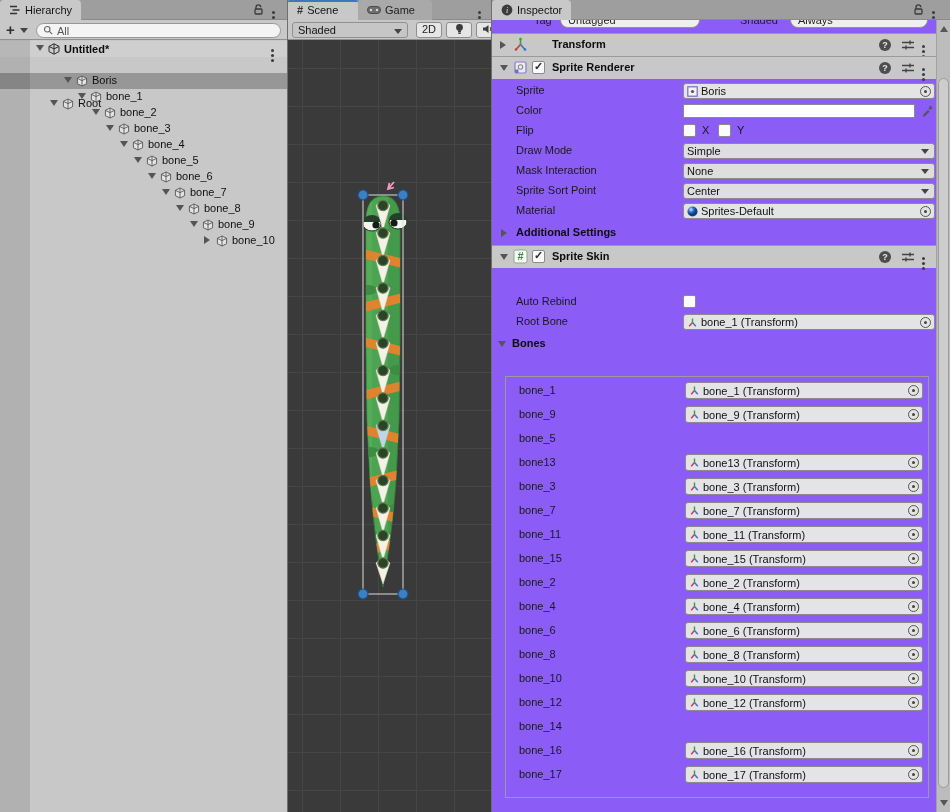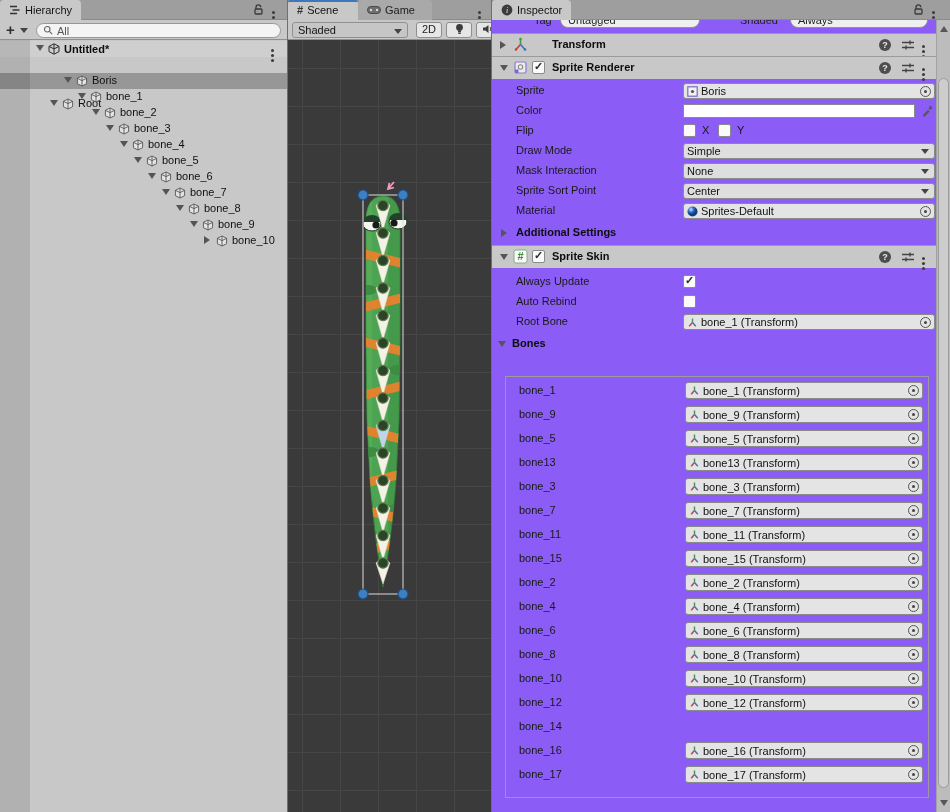--- a/index.html
+++ b/index.html
@@ -531,24 +531,20 @@
               <circle cx="7" cy="7" r="6" fill="#4d4d4d"></circle>
               <text x="7" y="10.2" text-anchor="middle" font-size="9" font-weight="bold" fill="#e9e9e9" font-family="Liberation Sans, sans-serif">?</text>
             </svg></span>
         <span class="hicon" style="left:409px;"><svg width="14" height="14" viewBox="0 0 14 14" stroke="#444" stroke-width="1.4">
               <path d="M1 4.5h12M1 9.5h12"></path>
               <path d="M9 2.5v4M5 7.5v4"></path>
             </svg></span>
         <span class="kebab-wrap" style="left:430px; top:4px;"><span class="kebab"></span></span>
       </div>
 
-      <div class="irow" style="top:253px;">
-        <span class="lbl">Always Update</span>
-        <span class="checkbox checked" style="left:191px; top:2px;"></span>
-      </div>
       <div class="irow" style="top:273px;">
         <span class="lbl">Auto Rebind</span>
         <span class="checkbox" style="left:191px; top:2px;"></span>
       </div>
       <div class="irow" style="top:293px;">
         <span class="lbl">Root Bone</span>
         <div class="field">
           <svg width="11" height="11" viewBox="0 0 11 11">
               <path d="M5.5 5.5V1.5" stroke="#3aa13a" stroke-width="1.4"></path>
               <path d="M5.5 5.5 2.2 9.2" stroke="#cc3b3b" stroke-width="1.4"></path>
@@ -584,29 +580,20 @@
                   <path d="M5.5 5.5V1.5" stroke="#3aa13a" stroke-width="1.4"></path>
                   <path d="M5.5 5.5 2.2 9.2" stroke="#cc3b3b" stroke-width="1.4"></path>
                   <path d="M5.5 5.5 8.8 9.2" stroke="#3b6fcc" stroke-width="1.4"></path>
                 </svg>
       <span class="oftext">bone_9 (Transform)</span>
       <span class="picker"></span>
     </div>
   </div>
             <div class="bone-row" style="top: 53px;">
     <span class="bone-label">bone_5</span>
-    <div class="bone-field">
-      <svg width="11" height="11" viewBox="0 0 11 11">
-                  <path d="M5.5 5.5V1.5" stroke="#3aa13a" stroke-width="1.4"></path>
-                  <path d="M5.5 5.5 2.2 9.2" stroke="#cc3b3b" stroke-width="1.4"></path>
-                  <path d="M5.5 5.5 8.8 9.2" stroke="#3b6fcc" stroke-width="1.4"></path>
-                </svg>
-      <span class="oftext">bone_5 (Transform)</span>
-      <span class="picker"></span>
-    </div>
   </div>
             <div class="bone-row" style="top: 77px;">
     <span class="bone-label">bone13</span>
     <div class="bone-field">
       <svg width="11" height="11" viewBox="0 0 11 11">
                   <path d="M5.5 5.5V1.5" stroke="#3aa13a" stroke-width="1.4"></path>
                   <path d="M5.5 5.5 2.2 9.2" stroke="#cc3b3b" stroke-width="1.4"></path>
                   <path d="M5.5 5.5 8.8 9.2" stroke="#3b6fcc" stroke-width="1.4"></path>
                 </svg>
       <span class="oftext">bone13 (Transform)</span>

